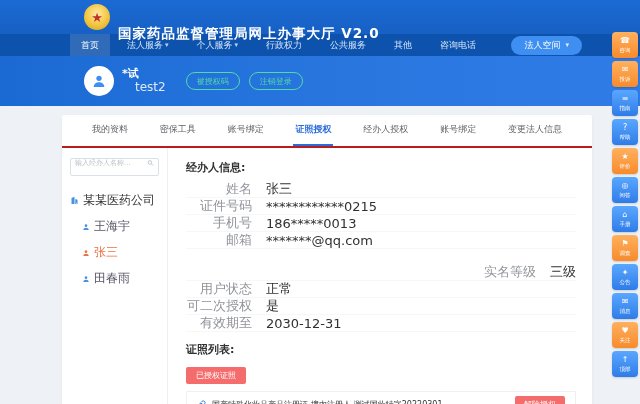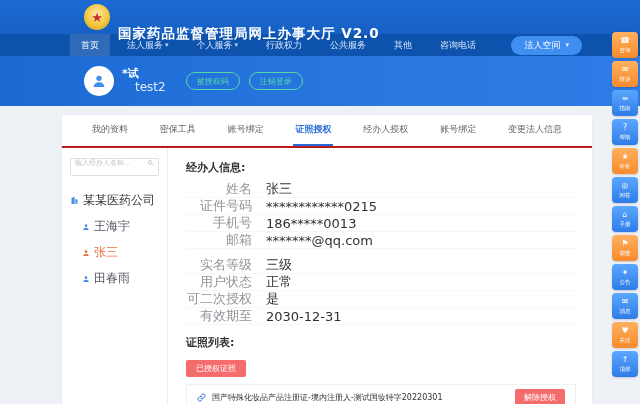--- a/index.html
+++ b/index.html
@@ -94,21 +94,21 @@
   .tree-member.active{ color:#ee7140;}
   .tree-member.active .m-icon{ color:#ee7140;}
   .c-icon{ color:#4a90e2; display:flex;}
   
   .right-panel{ flex:1; padding:10px 16px 0 18px; min-width:0;}
   .section-title{ font-size:11px; font-weight:bold; color:#303133; margin:2px 0 6px;}
   .field-row{
     display:flex; align-items:center; height:17px; font-size:13px;
     border-bottom:1px solid #f7f7f7;
   }
-  .field-row.group-gap{ margin-top:8px;}
+  .field-row.group-gap{ margin-top:15px;justify-content:flex-end;}
   .field-label{ width:80px; text-align:right; color:#909399; padding-right:14px; flex:0 0 auto;}
   .field-value{ color:#303133;}
   .license-section{ margin-top:10px;}
   .filter-btn{
     display:inline-block; background:#f56c6c; color:#fff; font-size:8px;
     padding:3px 10px; border-radius:2px; margin:2px 0 7px; cursor:pointer; border:none;
     font-family:inherit;
   }
   .license-list{ border:1px solid #f0f0f0; border-bottom:none;}
   .license-row{

